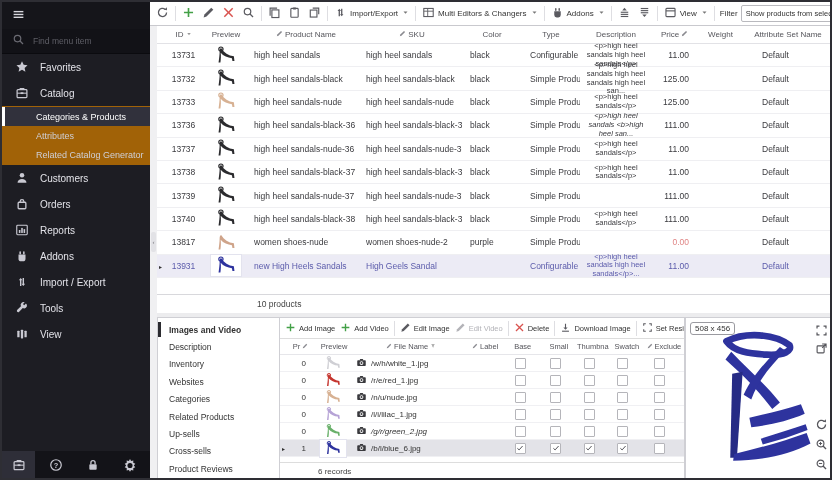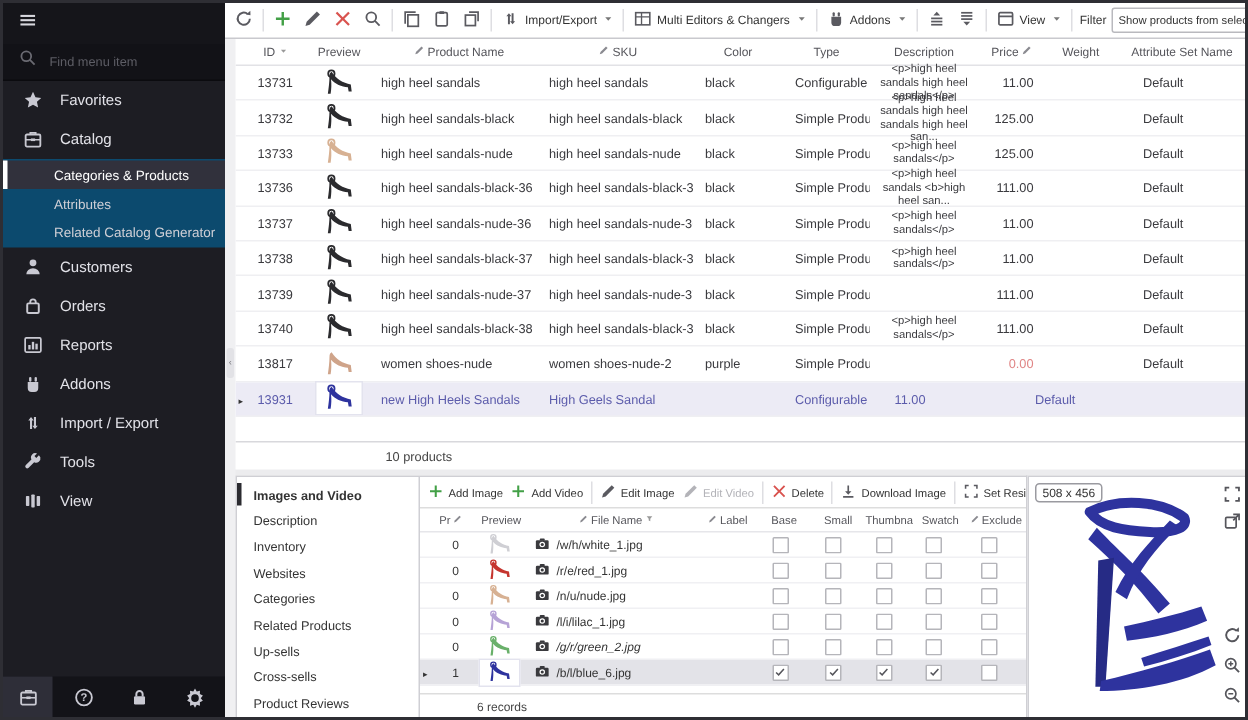--- a/index.html
+++ b/index.html
@@ -8,21 +8,21 @@
   .app *{box-sizing:border-box;}
 
   
   .sb{position:absolute;left:0;top:0;bottom:0;width:148px;background:#1d1d23;color:#d6d6dc;overflow:hidden;}
   .sb-top{height:27px;background:#15151a;display:flex;align-items:center;padding-left:10px;}
   .sb-search{height:25px;background:#121217;display:flex;align-items:center;gap:6px;padding:0 10px;border-bottom:1px solid #0b0b0f;}
   .sb-search input{background:transparent;border:0;outline:0;color:#9a9aa2;font-size:8.5px;width:100px;font-family:inherit;}
   .sb-search input::placeholder{color:#5e5e66;}
   .mi{display:flex;align-items:center;gap:10px;height:26px;padding-left:12px;font-size:10px;cursor:pointer;color:#e2e2e8;}
   .mi .ic{width:16px;display:flex;justify-content:center;color:#c9c9d2;}
-  .sub{background:#0c4a6e;padding:1px 0;}
+  .sub{background:#a16207;padding:1px 0;}
   .smi{height:19px;display:flex;align-items:center;padding-left:34px;font-size:9px;color:#cfcfd6;position:relative;cursor:pointer;}
   .smi.active{background:#31313c;color:#fff;}
   .smi.active::before{content:"";position:absolute;left:0;top:0;bottom:0;width:3px;background:#fff;}
   .sb-bottom{position:absolute;left:0;right:0;bottom:0;height:27px;background:#131318;display:flex;align-items:center;}
   .sb-bi{width:33px;height:27px;display:flex;align-items:center;justify-content:center;color:#c9c9d2;cursor:pointer;}
   .sb-bi.active{background:#2e2e38;}
   .sb-bflex{flex:1;display:flex;justify-content:space-evenly;}
 
   
   .main{position:absolute;left:148px;top:0;right:0;bottom:0;background:#ececee;}
@@ -454,21 +454,21 @@
             <div class="gc thumbbox" style="width: 48px;">
               <span><svg width="22" height="19" viewBox="0 0 26 22">
                   <circle cx="7" cy="4.6" r="2.5" fill="none" stroke="#2b2b2e" stroke-width="1.4"></circle>
                   <path d="M4.2 20.5 L6.4 20.5 C7 16.5 7.2 13 6.7 9 C10 13 15 14.8 20 15.4 L20.6 18.6 L23 18.6 L22.3 13.2 C16 12 10.6 8.8 7.2 3.2 C6.1 3.7 5.5 4.9 5.5 6.8 C5.5 11.3 4.8 16.2 4.2 20.5 Z" fill="#2b2b2e"></path>
                 </svg></span>
             </div>
             <div class="gc" style="width: 112px; padding-left: 4px;">high heel sandals-black-36</div>
             <div class="gc" style="width: 100px; padding-left: 4px;">high heel sandals-black-36</div>
             <div class="gc" style="width: 60px; padding-left: 8px;">black</div>
             <div class="gc" style="width: 58px; padding-left: 8px;">Simple Product</div>
-            <div class="gc desc" style="width: 72px;">&lt;p&gt;high heel sandals &lt;b&gt;high heel san...</div>
+            <div class="gc desc" style="width: 72px; font-style: italic;">&lt;p&gt;high heel sandals &lt;b&gt;high heel san...</div>
             <div class="gc" style="width: 45px; text-align: right; padding-right: 8px;"><span class="">111.00</span></div>
             <div class="gc" style="width: 47px; padding-left: 4px;"></div>
             <div class="gc" style="width: 88px; padding-left: 18px;">Default</div>
           </div>
           <div class="grow">
             <div class="gc" style="width: 8px;"></div>
             <div class="gc" style="width: 37px; text-align: center;">13737</div>
             <div class="gc thumbbox" style="width: 48px;">
               <span><svg width="22" height="19" viewBox="0 0 26 22">
                   <circle cx="7" cy="4.6" r="2.5" fill="none" stroke="#2b2b2e" stroke-width="1.4"></circle>
@@ -561,20 +561,21 @@
             <div class="gc thumbbox" style="width: 48px;">
               <span class="selthumb"><svg width="22" height="19" viewBox="0 0 26 22">
                   <circle cx="7" cy="4.6" r="2.5" fill="none" stroke="#2e339e" stroke-width="1.4"></circle>
                   <path d="M4.2 20.5 L6.4 20.5 C7 16.5 7.2 13 6.7 9 C10 13 15 14.8 20 15.4 L20.6 18.6 L23 18.6 L22.3 13.2 C16 12 10.6 8.8 7.2 3.2 C6.1 3.7 5.5 4.9 5.5 6.8 C5.5 11.3 4.8 16.2 4.2 20.5 Z" fill="#2e339e"></path>
                 </svg></span>
             </div>
             <div class="gc" style="width: 112px; padding-left: 4px;">new High Heels Sandals</div>
             <div class="gc" style="width: 100px; padding-left: 4px;">High Geels Sandal</div>
             <div class="gc" style="width: 60px; padding-left: 8px;"></div>
             <div class="gc" style="width: 58px; padding-left: 8px;">Configurable Product</div>
+            <div class="gc desc" style="width: 72px;">&lt;p&gt;high heel sandals high heel sandals&lt;/p&gt;...</div>
             <div class="gc" style="width: 45px; text-align: right; padding-right: 8px;"><span class="">11.00</span></div>
             <div class="gc" style="width: 47px; padding-left: 4px;"></div>
             <div class="gc" style="width: 88px; padding-left: 18px;">Default</div>
           </div>
         </div>
       <div class="gfoot">
         <span>10 products</span>
       </div>
     </div>
 

